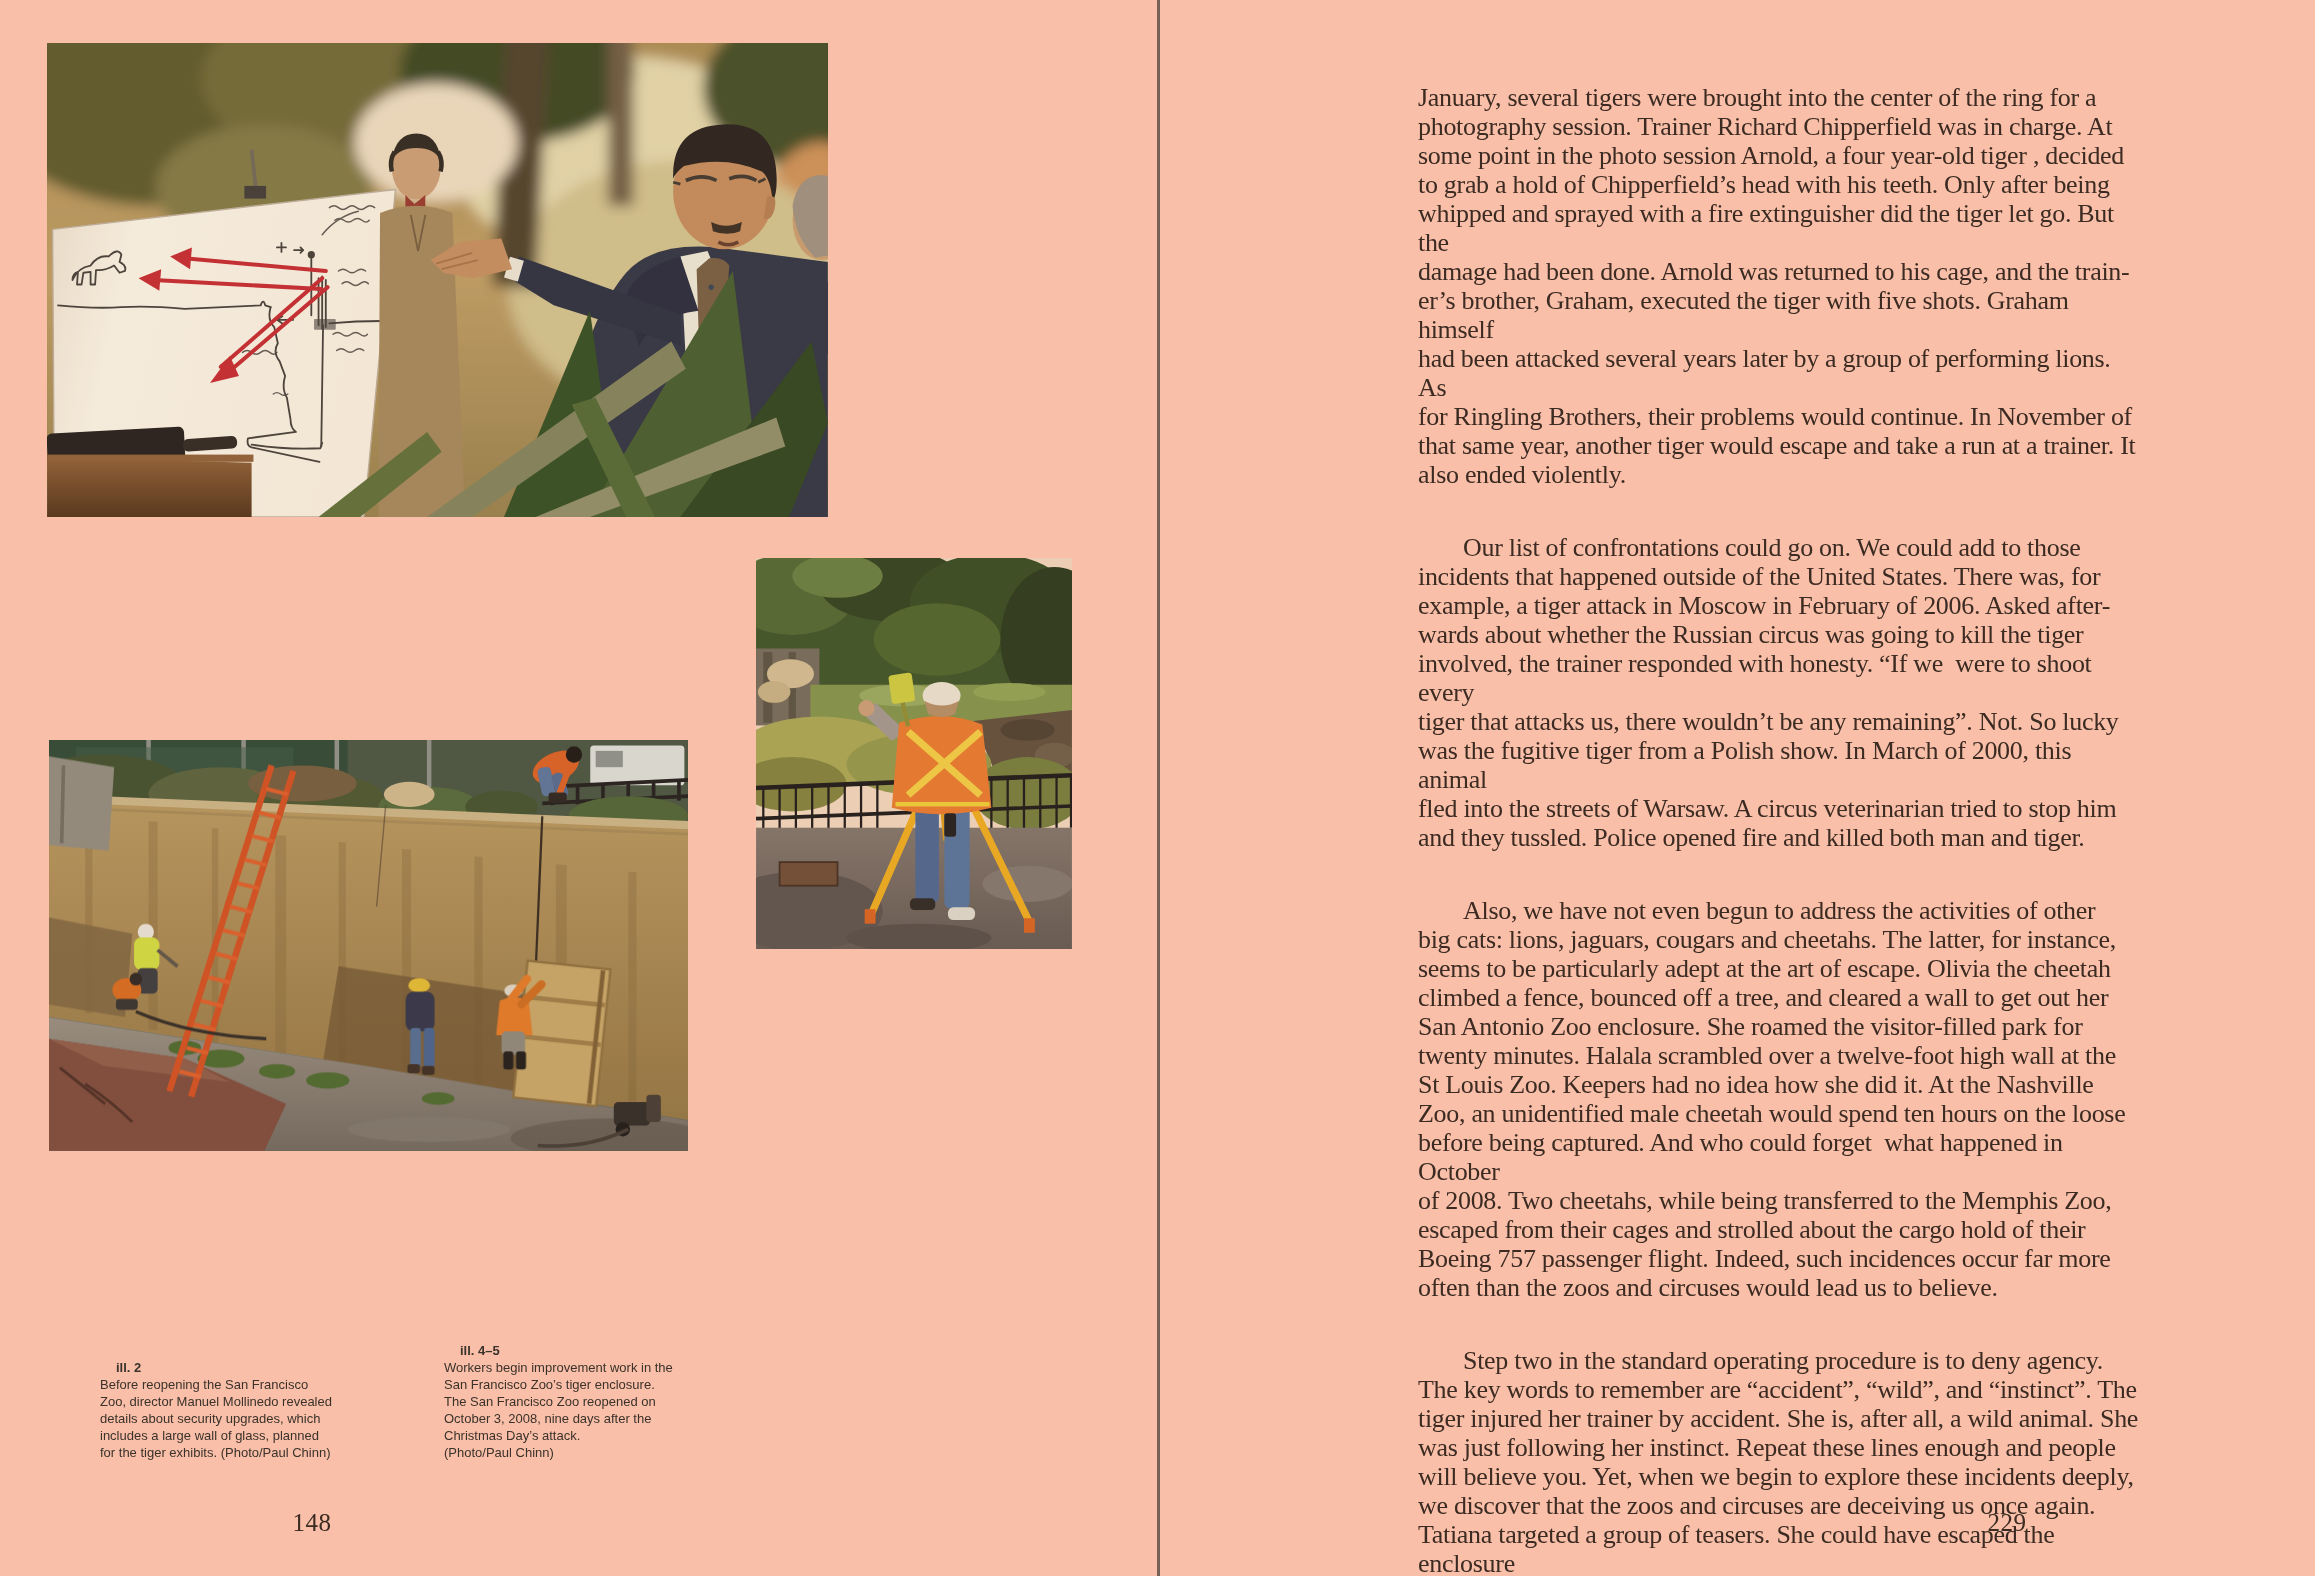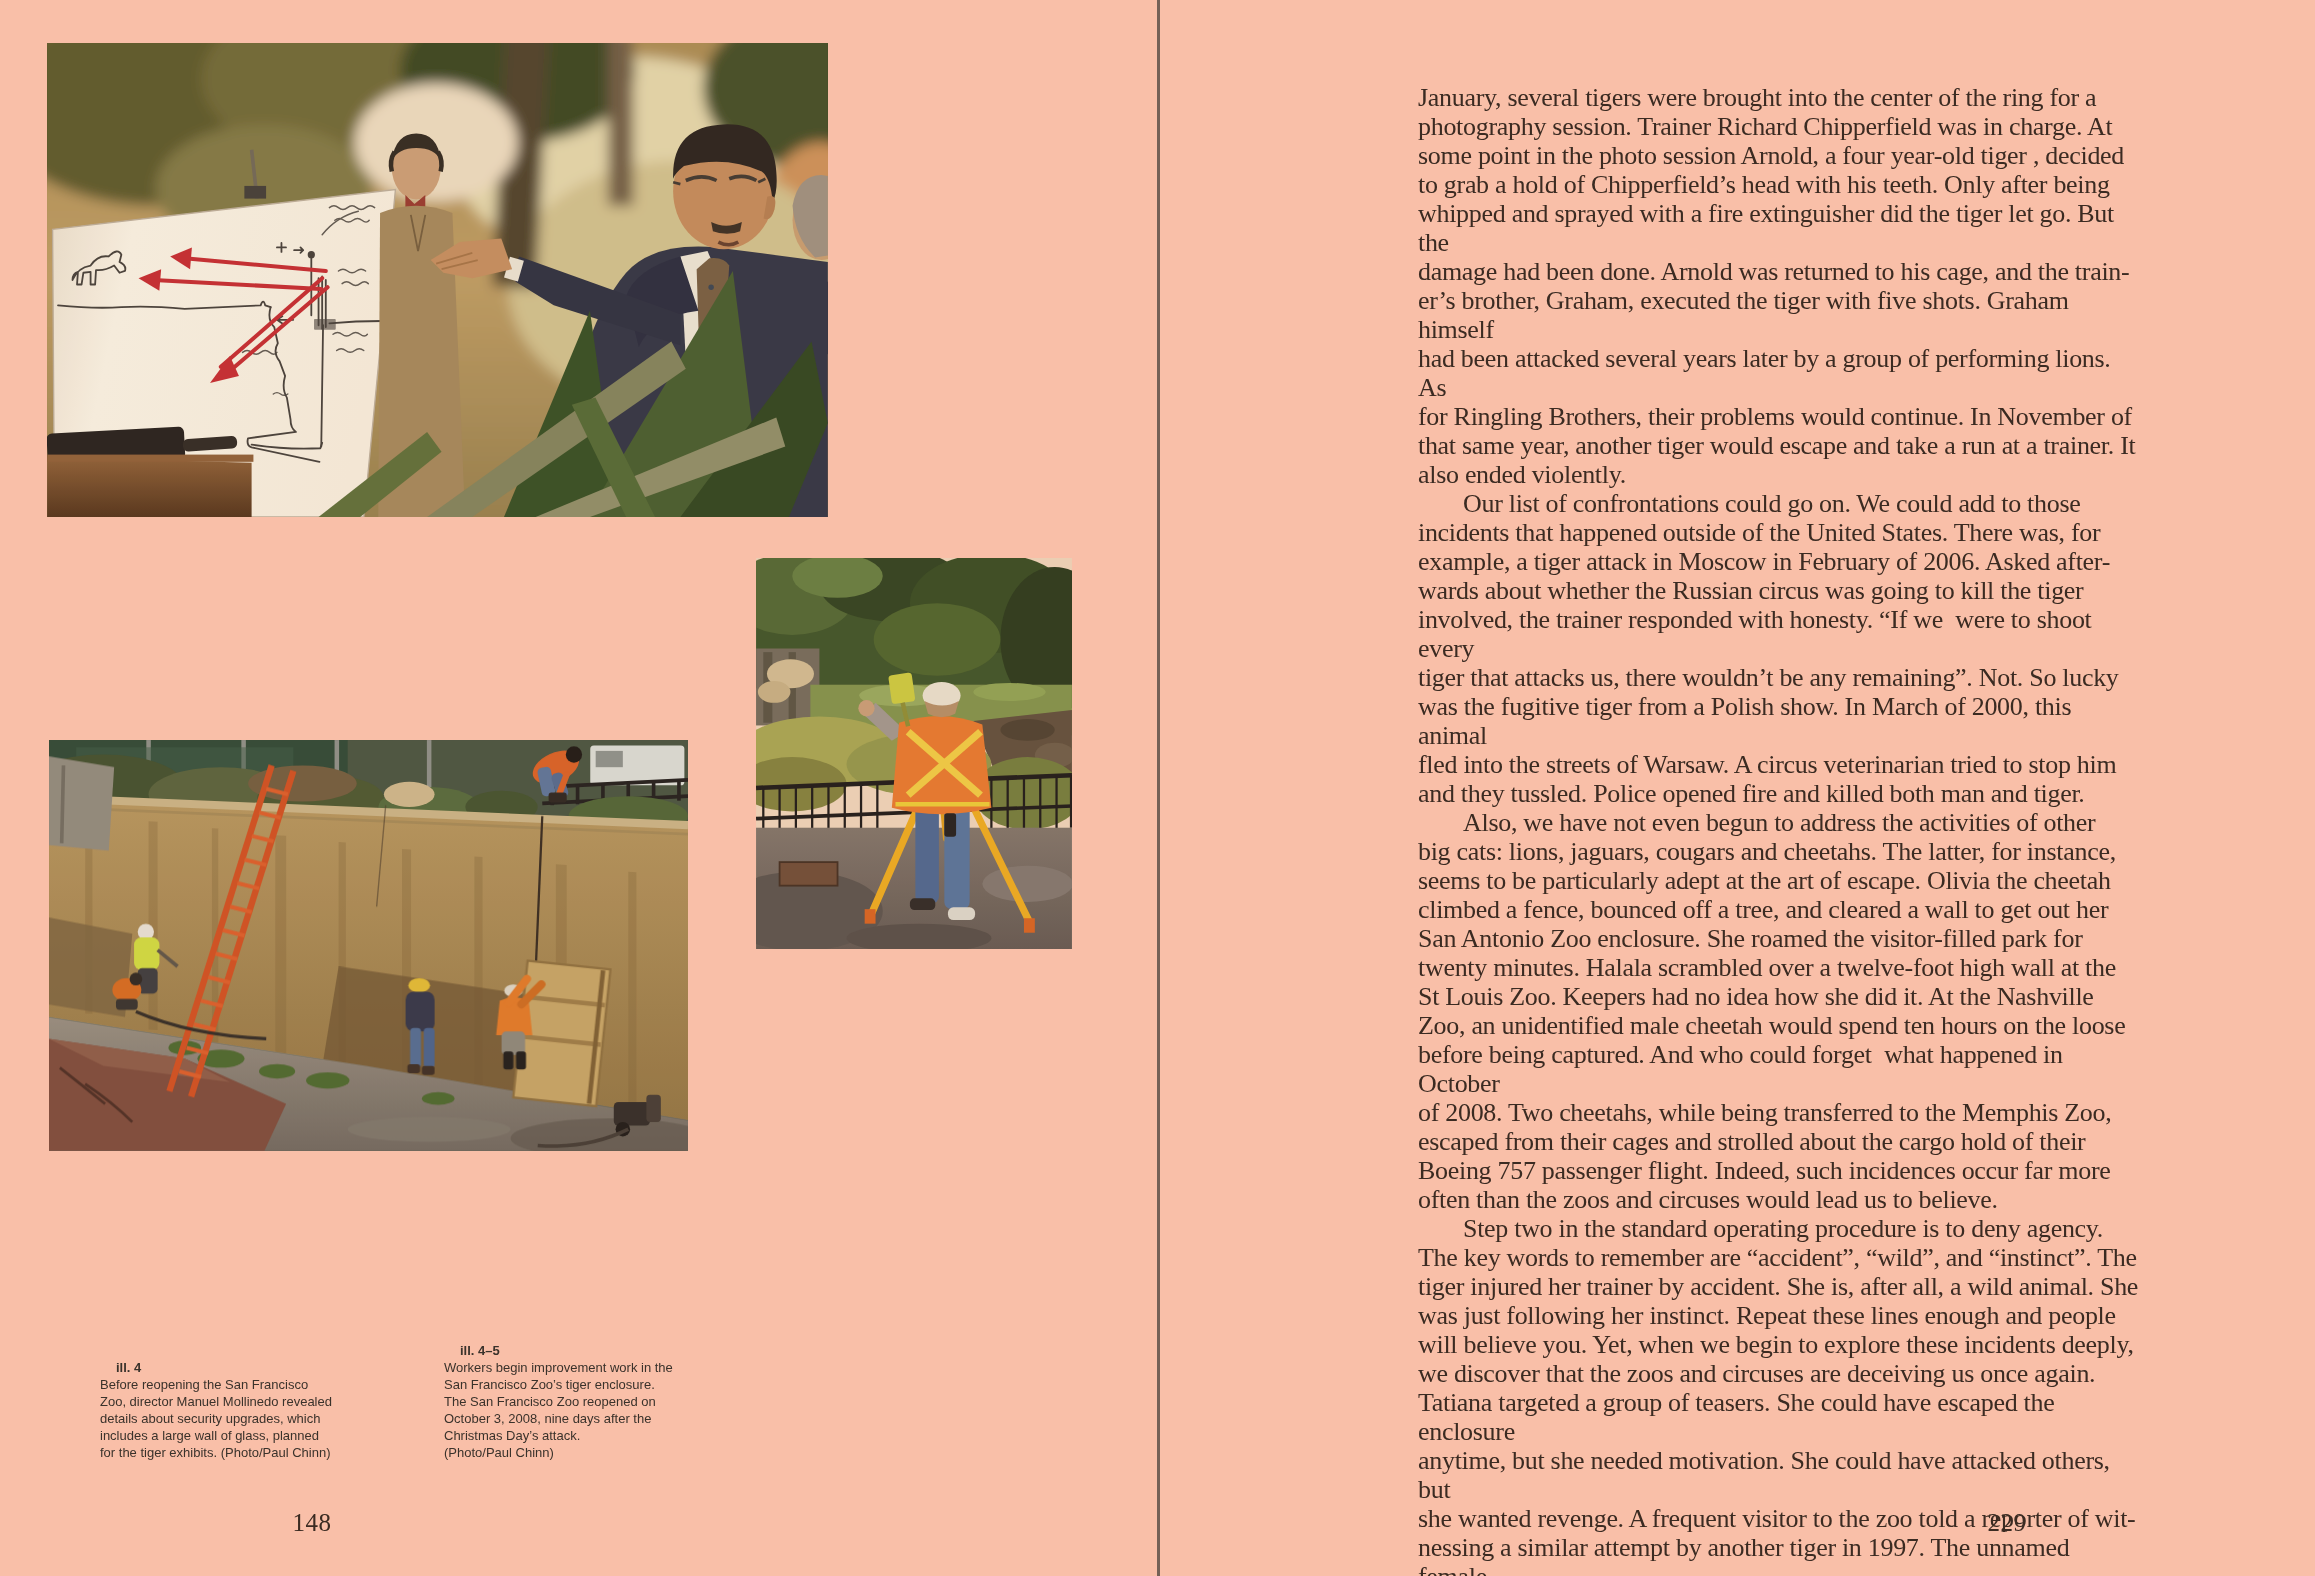--- a/index.html
+++ b/index.html
@@ -19,21 +19,21 @@
   #photo-press{left:47px;top:43px;}
   #photo-surveyor{left:756px;top:558px;}
   #photo-enclosure{left:49px;top:740px;}
 
   .body-text{
     position:absolute;left:1418px;top:83px;width:724px;
     font-size:26px;line-height:29px;letter-spacing:-0.3px;
     color:#3b2b22;
   }
   .para{white-space:pre-wrap;}
-  .para.indent{text-indent:45px;}
+  .para.indent{text-indent:45px;margin-top:44px;}
 
   .caption{
     position:absolute;
     font-family:"Liberation Sans", sans-serif;
     font-size:13px;line-height:17px;color:#3a322b;
   }
   #caption-1{left:100px;top:1359px;width:271px;}
   #caption-2{left:444px;top:1342px;width:271px;}
   .caption .cap-head{display:block;font-weight:bold;margin-left:16px;}
   .caption .cap-body{white-space:pre-wrap;}
@@ -438,21 +438,21 @@
     <g>
       <rect x="624" y="400" width="40" height="26" rx="5" fill="#2f2a26"></rect>
       <rect x="660" y="392" width="16" height="30" rx="4" fill="#423a32"></rect>
       <circle cx="634" cy="430" r="8" fill="#1c1916"></circle>
       <path d="M640,430 q-44,22 -100,18" stroke="#413a32" stroke-width="4" fill="none"></path>
     </g>
     <rect width="706" height="454" fill="#f8b08c" opacity="0.06"></rect>
   </svg>
 
   <div id="caption-1" class="caption">
-    <span class="cap-head">ill. 4</span>
+    <span class="cap-head">ill. 2</span>
     <div class="cap-body">Before reopening the San Francisco
 Zoo, director Manuel Mollinedo revealed
 details about security upgrades, which
 includes a large wall of glass, planned
 for the tiger exhibits. (Photo/Paul Chinn)</div>
   </div>
 
   <div id="caption-2" class="caption">
     <span class="cap-head">ill. 4–5</span>
     <div class="cap-body">Workers begin improvement work in the

